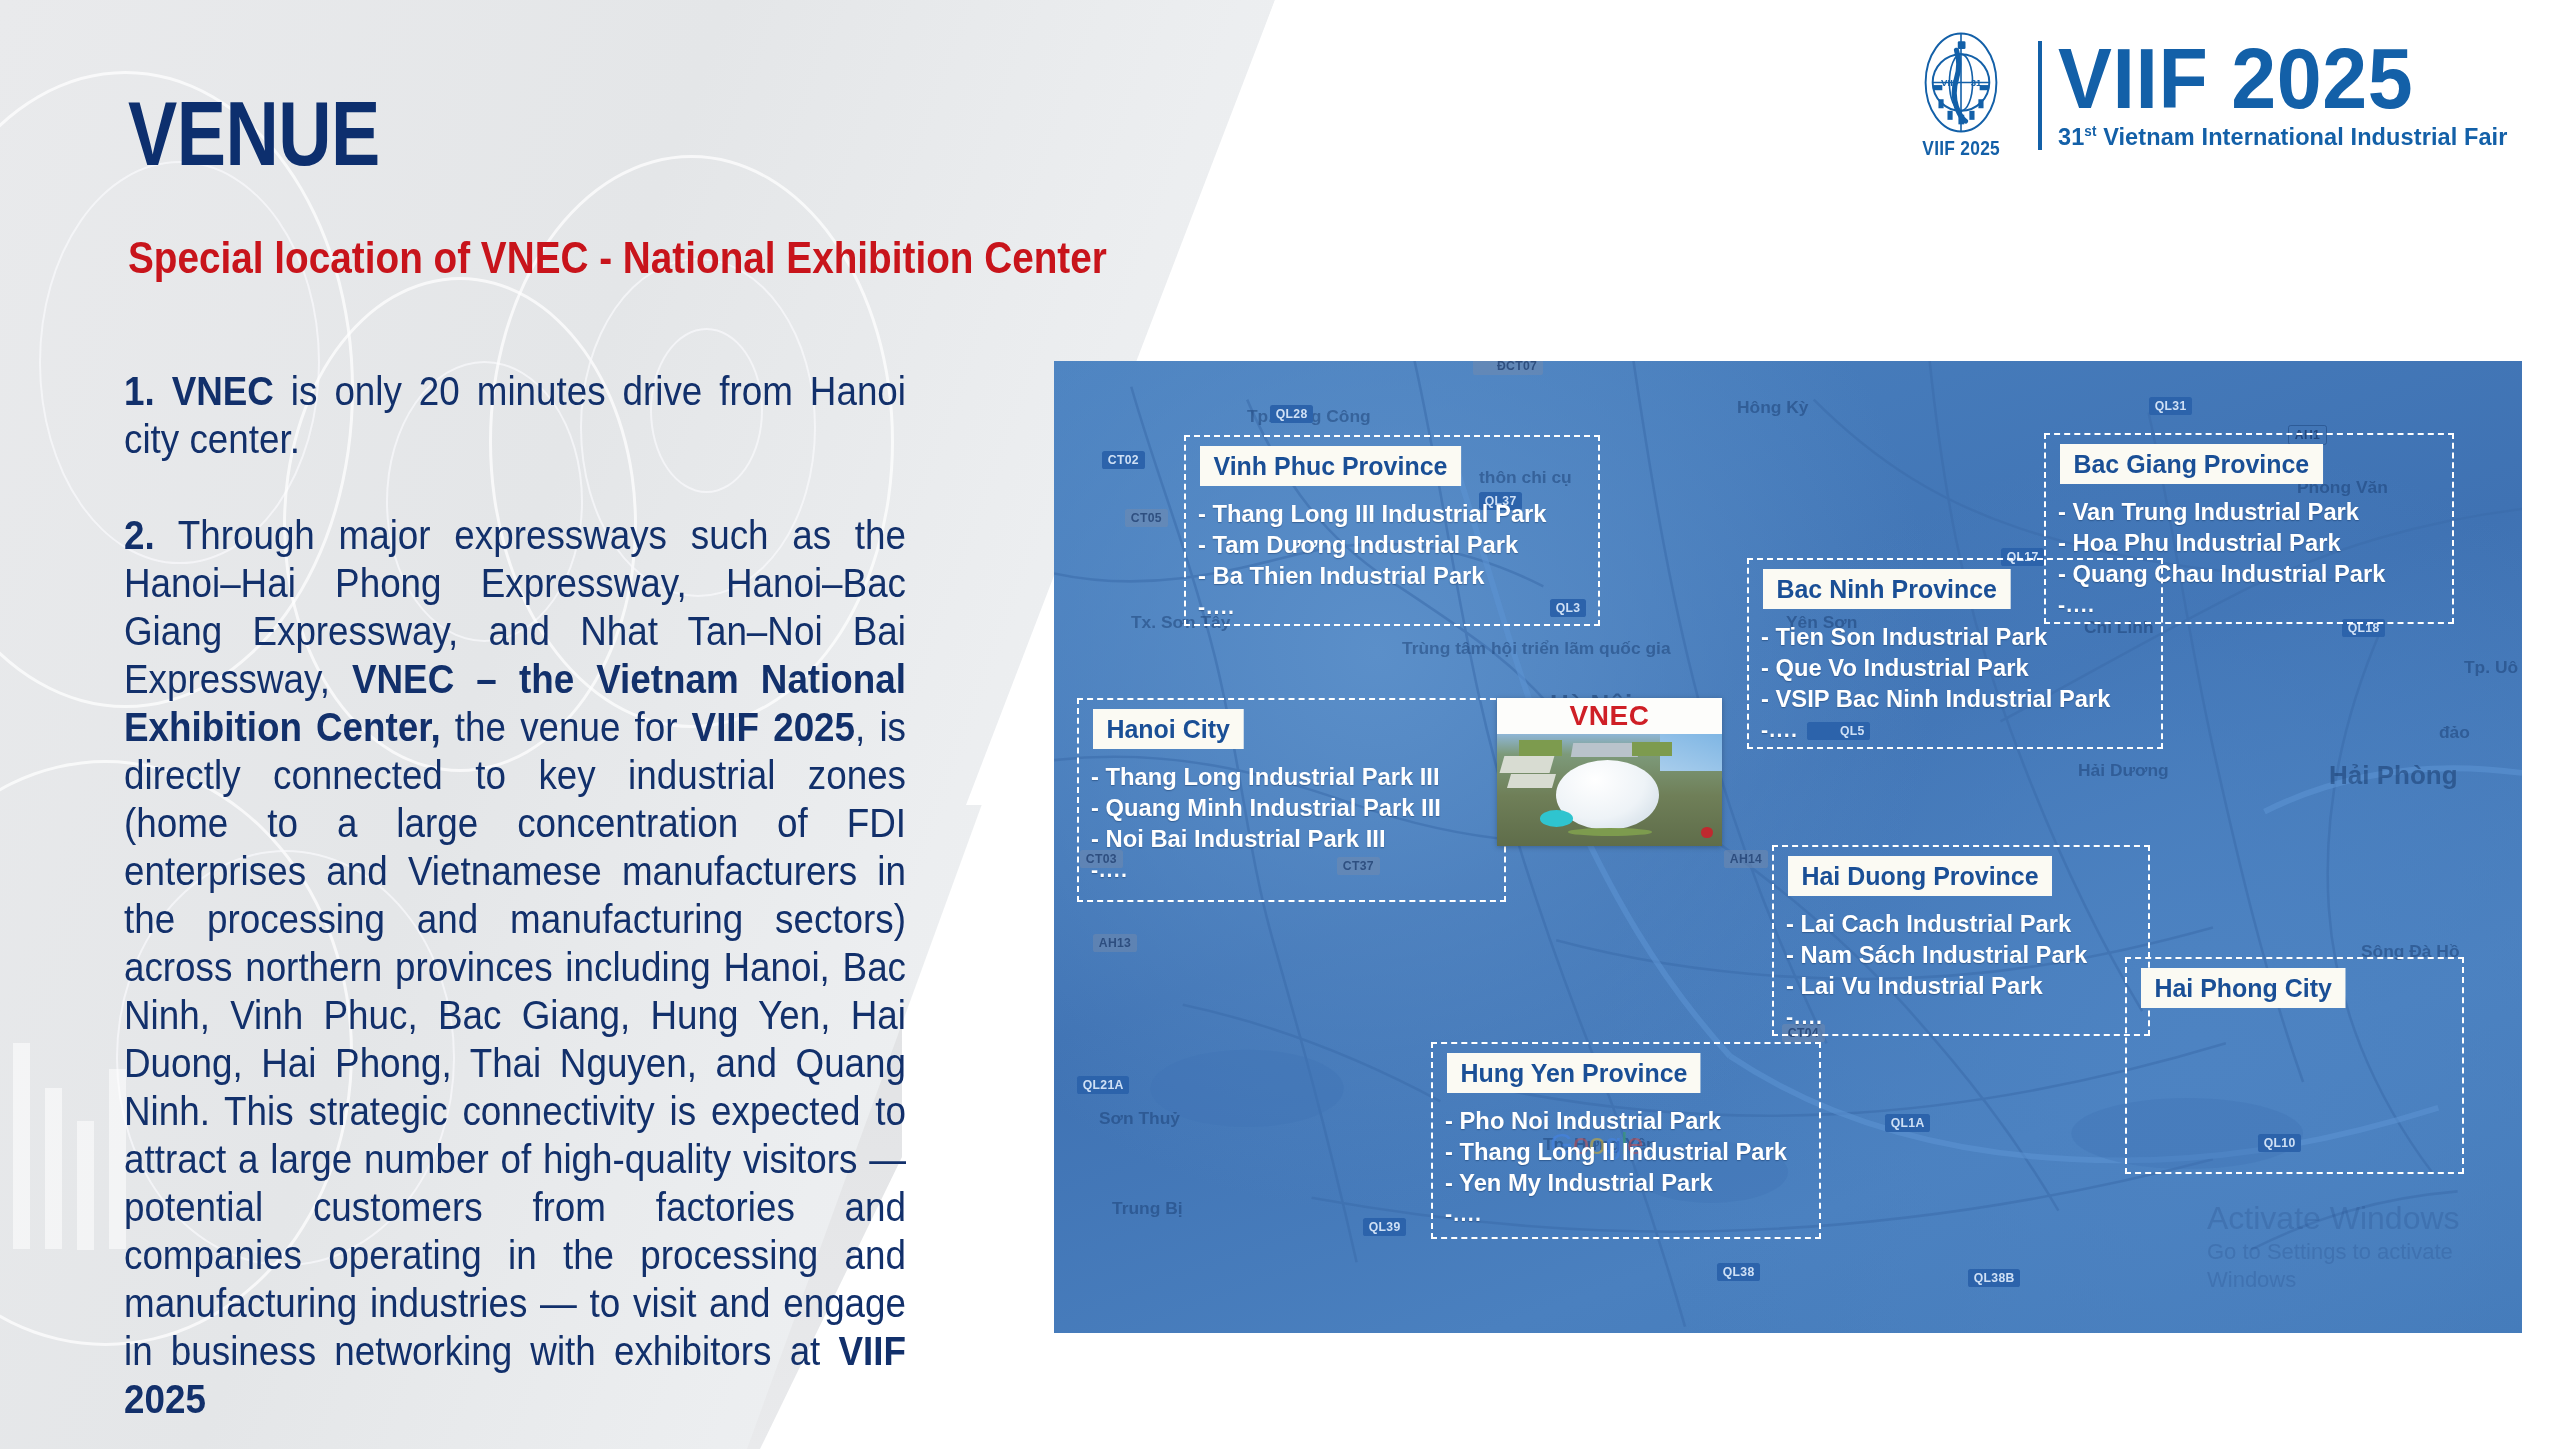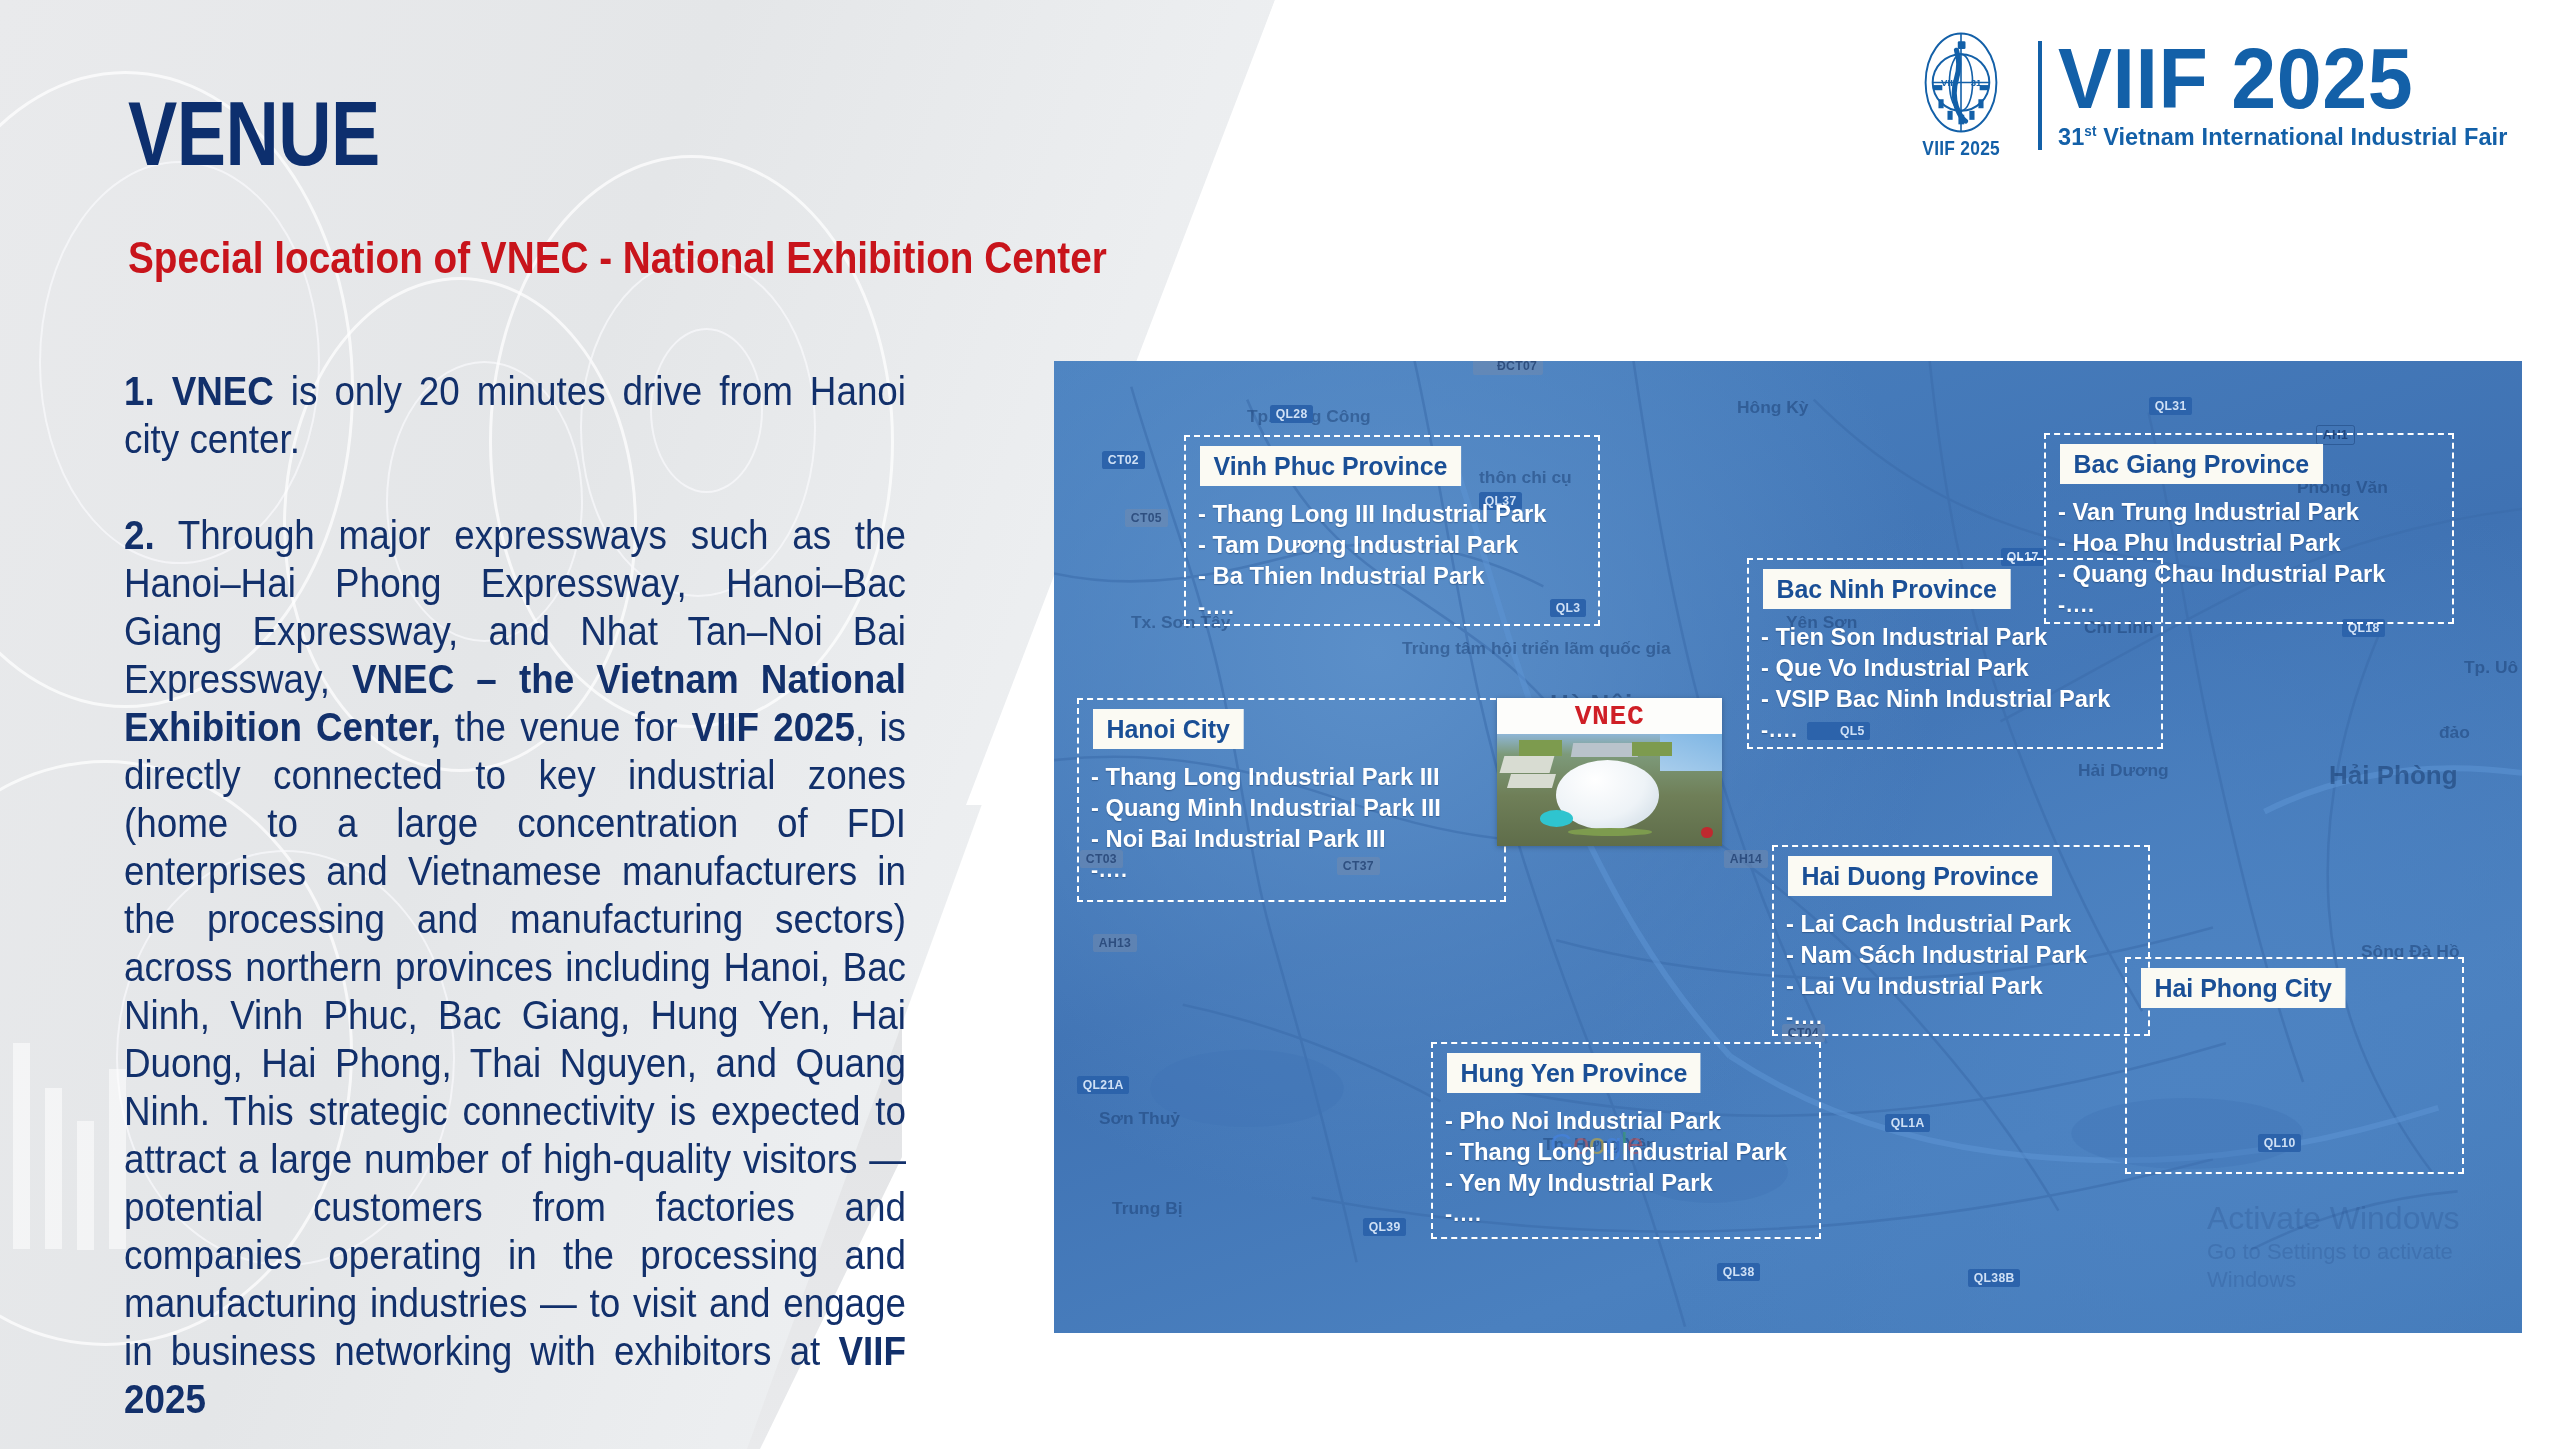--- a/index.html
+++ b/index.html
@@ -130,21 +130,21 @@
     border:1.9px solid rgba(255,255,255,.55);border-radius:3.9px;
     background:rgba(80,130,190,.25);color:#e9f1fb;
     font-size:18px;font-weight:700;line-height:1.1;padding:5.2px 3.9px 0 5.2px;box-sizing:border-box;
   }
   .travel .row1{display:flex;align-items:center;gap:4.5px;}
   .travel .km{margin-top:3.9px;font-weight:400;font-size:16.7px;opacity:.92;}
 
   
   .vnec-card{
     position:absolute;left:1497px;top:698px;width:225px;height:148px;
-    background:#ffffff;overflow:hidden;box-shadow:0 1.3px 5.2px rgba(0,0,0,.25);font-family:Liberation Mono, monospace;
+    background:#ffffff;overflow:hidden;box-shadow:0 1.3px 5.2px rgba(0,0,0,.25);
   }
   .vnec-cap{
     height:36px;display:flex;align-items:center;justify-content:center;
     color:#cf1f26;font-size:28px;font-weight:800;letter-spacing:0.6px;background:#fdfdfb;
   }
   .vnec-photo{position:relative;height:112px;background:linear-gradient(180deg,#8fb6d6 0%,#7d9a7a 18%,#6f7f58 55%,#5f6d4a 100%);overflow:hidden;}
   .vnec-dome{
     position:absolute;left:59px;top:26px;width:103px;height:70px;border-radius:50%;
     background:radial-gradient(ellipse at 38% 28%,#ffffff 0%,#eef3f7 55%,#c9d7e2 100%);
   }
@@ -290,21 +290,21 @@
     <div class="mlabel" style="left:1410px;top:296px;">Tp. Uô</div>
     <div class="mlabel" style="left:1307px;top:580px;">Sông Đà Hồ</div>
 
     <div class="shield grey" style="left:71px;top:148px;">CT05</div>
     <div class="shield grey" style="left:26px;top:489px;">CT03</div>
     <div class="shield" style="left:48px;top:90px;">CT02</div>
     <div class="shield grey" style="left:728px;top:663px;">CT04</div>
     <div class="shield grey" style="left:283px;top:496px;">CT37</div>
     <div class="shield grey" style="left:670px;top:489px;text-align:center;">AH14</div>
     <div class="shield grey" style="left:39px;top:573px;">AH13</div>
-    <div class="shield outline" style="left:1262px;top:64px;">AH1</div>
+    <div class="shield outline" style="left:1234px;top:64px;">AH1</div>
     <div class="shield" style="left:425px;top:131px;">QL37</div>
     <div class="shield" style="left:216px;top:44px;">QL28</div>
     <div class="shield" style="left:1095px;top:36px;">QL31</div>
     <div class="shield" style="left:496px;top:238px;">QL3</div>
     <div class="shield" style="left:663px;top:902px;">QL38</div>
     <div class="shield" style="left:309px;top:857px;">QL39</div>
     <div class="shield" style="left:23px;top:715px;">QL21A</div>
     <div class="shield" style="left:947px;top:187px;">QL17</div>
     <div class="shield" style="left:1204px;top:773px;">QL10</div>
     <div class="shield" style="left:1288px;top:258px;">QL18</div>

